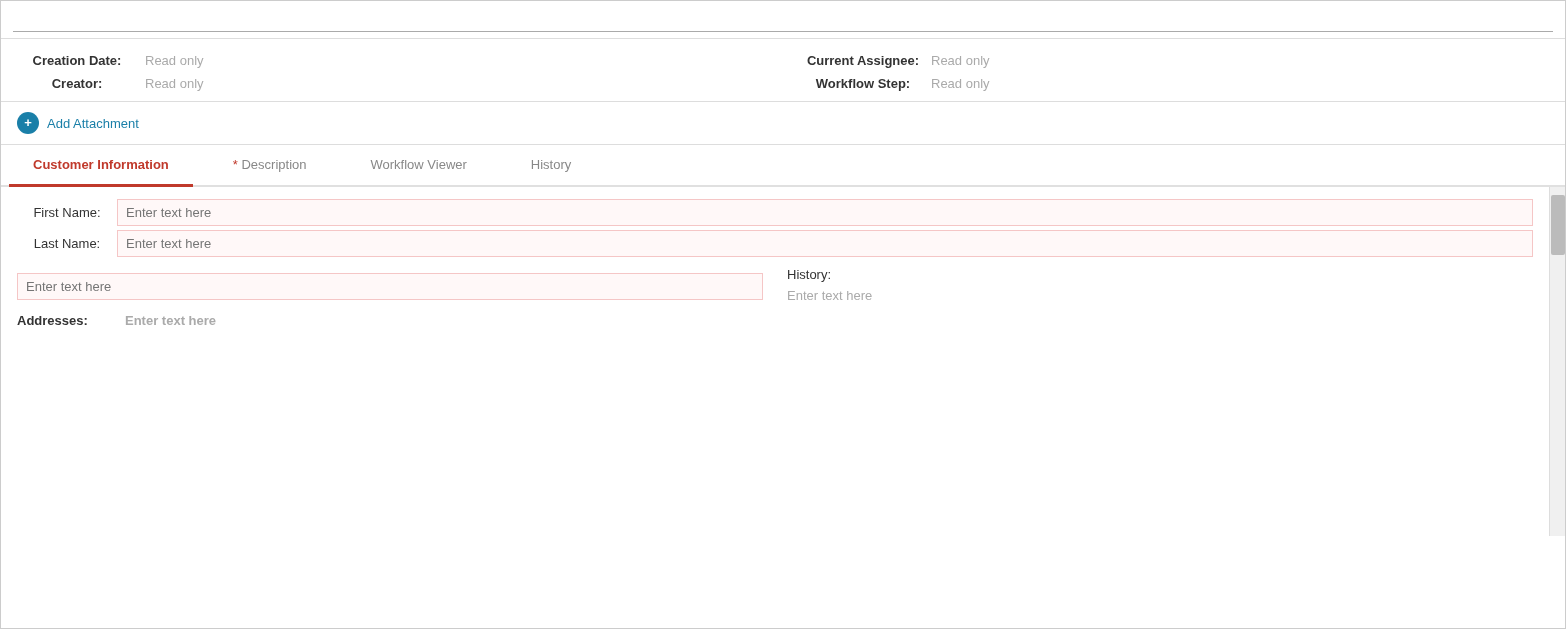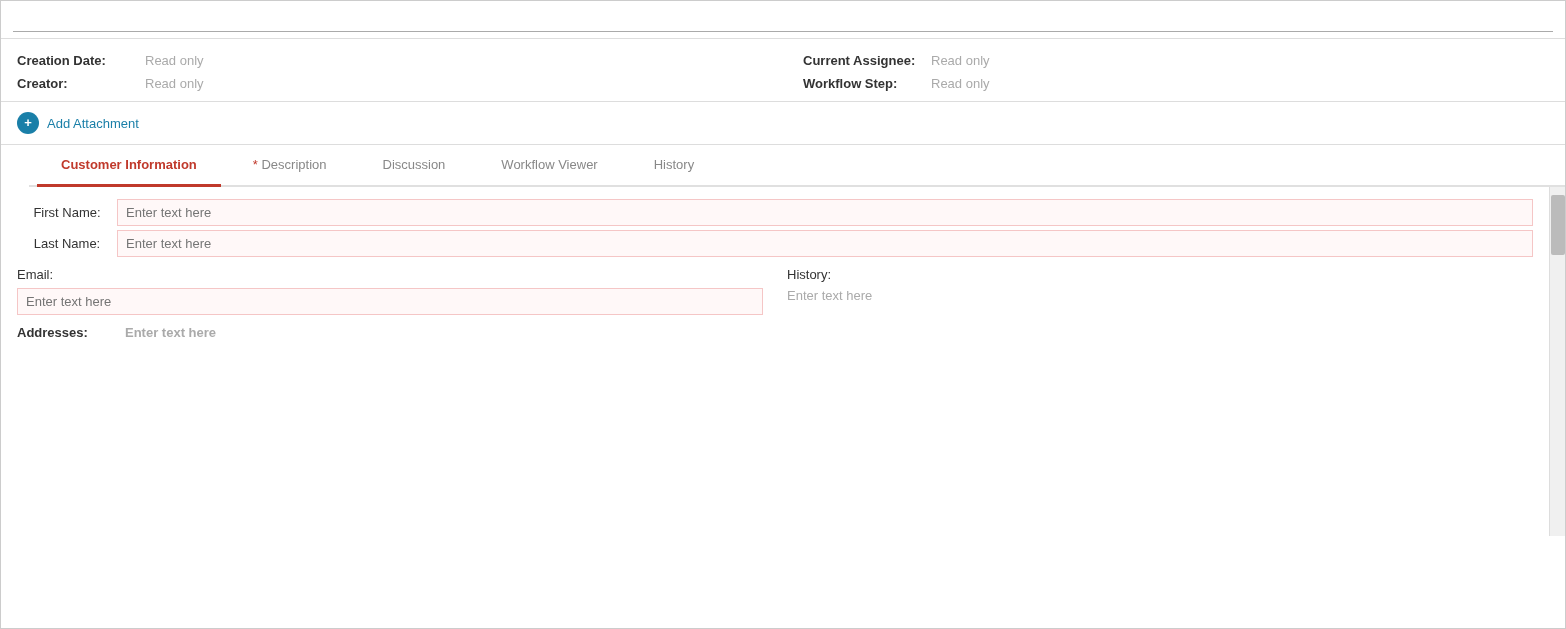--- a/index.html
+++ b/index.html
@@ -51,20 +51,21 @@
       display: flex;
       align-items: center;
       gap: 8px;
     }
 
     .meta-label {
       color: #333;
       font-weight: bold;
       white-space: nowrap;
       min-width: 120px;
+      text-align: center;
     }
 
     .meta-value {
       color: #aaa;
     }
 
     .received-via-row {
       display: flex;
       align-items: center;
       gap: 8px;
@@ -109,22 +110,21 @@
       color: #1a7fa8;
       text-decoration: none;
       font-size: 13px;
     }
 
     
     .tabs-section {
       border-bottom: 2px solid #e0e0e0;
       padding: 0 8px;
       display: flex;
-      gap: 8px;
-      margin-left: 28px;
+      gap: 16px;
     }
 
     .tab {
       padding: 12px 24px;
       cursor: pointer;
       color: #888;
       font-size: 13px;
       border-bottom: 3px solid transparent;
       margin-bottom: -2px;
       white-space: nowrap;
@@ -267,42 +267,40 @@
         <circle cx="8" cy="8" r="7" fill="#1a7fa8"></circle>
         <text x="8" y="12" text-anchor="middle" fill="white" font-size="12" font-weight="bold">+</text>
       </svg>
     </div>
     <a href="#" class="attachment-link">Add Attachment</a>
   </div>
 
   <div class="tabs-section">
     <div class="tab active">Customer Information</div>
     <div class="tab required">Description</div>
-    <div class="tab">Discussion</div>
     <div class="tab">Workflow Viewer</div>
     <div class="tab">History</div>
   </div>
 
   <div class="tab-content">
     <div class="tab-form">
 
       <div class="form-field-row">
         <span class="form-field-label">First Name:</span>
         <input type="text" class="form-input" placeholder="Enter text here" style="">
       </div>
 
       <div class="form-field-row">
         <span class="form-field-label">Last Name:</span>
         <input type="text" class="form-input" placeholder="Enter text here" style="">
       </div>
 
       <div style="margin-top: 10px;">
         <div style="display:grid; grid-template-columns: 1fr 1fr; gap: 24px;">
           <div>
-            <div class="field-group-label">Email:</div>
             <input type="text" class="field-group-input" style="width: 100%; margin-top: 6px;" placeholder="Enter text here">
           </div>
           <div>
             <div class="field-group-label">History:</div>
             <div style="margin-top:6px; color:#aaa;">Enter text here</div>
           </div>
         </div>
       </div>
 
       <div class="addresses-row">

